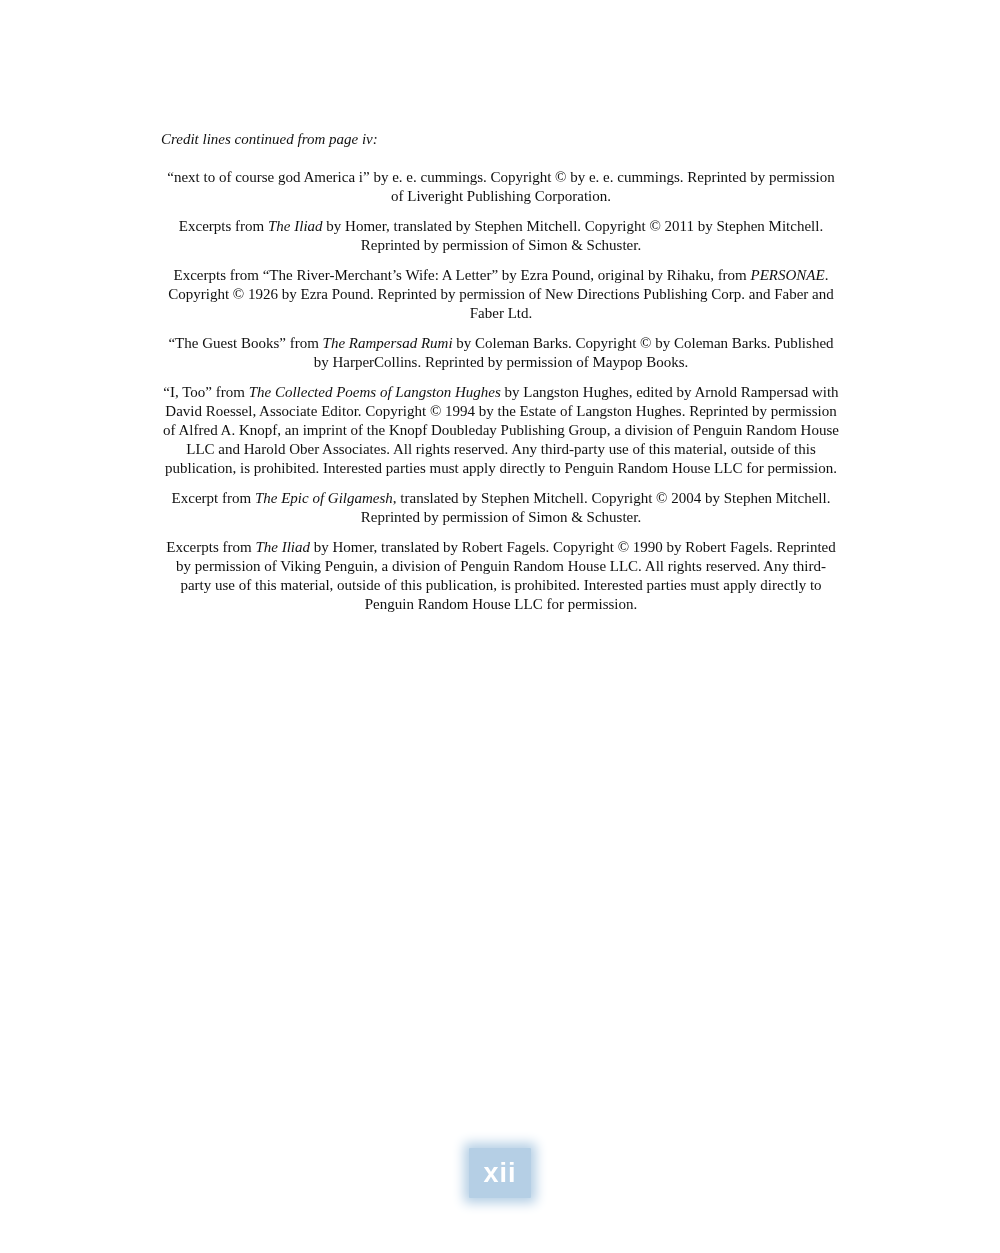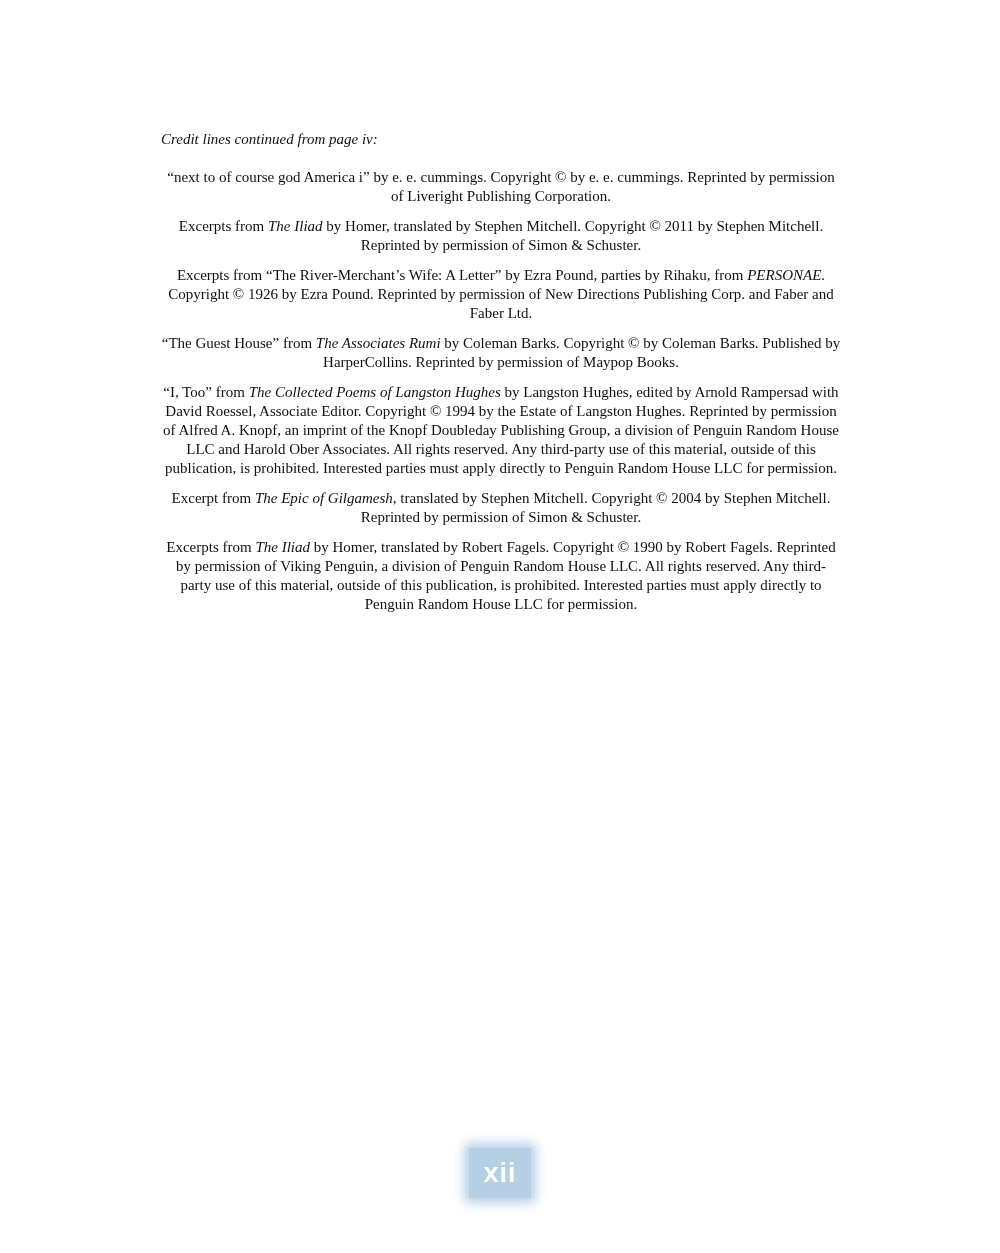--- a/index.html
+++ b/index.html
@@ -59,22 +59,22 @@
 </style>
 </head>
 <body>
 
 <div class="page" style="color: rgb(16, 16, 16); background: rgb(255, 255, 255);">
   <div class="content">
     <p class="credits-heading">Credit lines continued from page iv:</p>
     <div id="credit-paragraphs">
         <p class="credit-paragraph"><span>“next to of course god America i” by e. e. cummings. Copyright © by e. e. cummings. Reprinted by permission of Liveright Publishing Corporation.</span></p>
         <p class="credit-paragraph"><span>Excerpts from </span><em>The Iliad</em><span> by Homer, translated by Stephen Mitchell. Copyright © 2011 by Stephen Mitchell. Reprinted by permission of Simon &amp; Schuster.</span></p>
-        <p class="credit-paragraph"><span>Excerpts from “The River-Merchant’s Wife: A Letter” by Ezra Pound, parties by Rihaku, from </span><em>PERSONAE</em><span>. Copyright © 1926 by Ezra Pound. Reprinted by permission of New Directions Publishing Corp. and Faber and Faber Ltd.</span></p>
-        <p class="credit-paragraph"><span>“The Guest House” from </span><em>The Associates Rumi</em><span> by Coleman Barks. Copyright © by Coleman Barks. Published by HarperCollins. Reprinted by permission of Maypop Books.</span></p>
+        <p class="credit-paragraph"><span>Excerpts from “The River-Merchant’s Wife: A Letter” by Ezra Pound, original by Rihaku, from </span><em>PERSONAE</em><span>. Copyright © 1926 by Ezra Pound. Reprinted by permission of New Directions Publishing Corp. and Faber and Faber Ltd.</span></p>
+        <p class="credit-paragraph"><span>“The Guest Books” from </span><em>The Rampersad Rumi</em><span> by Coleman Barks. Copyright © by Coleman Barks. Published by HarperCollins. Reprinted by permission of Maypop Books.</span></p>
         <p class="credit-paragraph"><span>“I, Too” from </span><em>The Collected Poems of Langston Hughes</em><span> by Langston Hughes, edited by Arnold Rampersad with David Roessel, Associate Editor. Copyright © 1994 by the Estate of Langston Hughes. Reprinted by permission of Alfred A. Knopf, an imprint of the Knopf Doubleday Publishing Group, a division of Penguin Random House LLC and Harold Ober Associates. All rights reserved. Any third-party use of this material, outside of this publication, is prohibited. Interested parties must apply directly to Penguin Random House LLC for permission.</span></p>
         <p class="credit-paragraph"><span>Excerpt from </span><em>The Epic of Gilgamesh</em><span>, translated by Stephen Mitchell. Copyright © 2004 by Stephen Mitchell. Reprinted by permission of Simon &amp; Schuster.</span></p>
         <p class="credit-paragraph"><span>Excerpts from </span><em>The Iliad</em><span> by Homer, translated by Robert Fagels. Copyright © 1990 by Robert Fagels. Reprinted by permission of Viking Penguin, a division of Penguin Random House LLC. All rights reserved. Any third-party use of this material, outside of this publication, is prohibited. Interested parties must apply directly to Penguin Random House LLC for permission.</span></p>
       </div>
   </div>
 
   <div class="page-number-badge" style="background: rgb(181, 207, 229); box-shadow: rgb(181, 207, 229) 0px 0px 12px 5px;">
     <span class="label" style="color: rgb(255, 255, 255);">xii</span>
   </div>
 </div>

